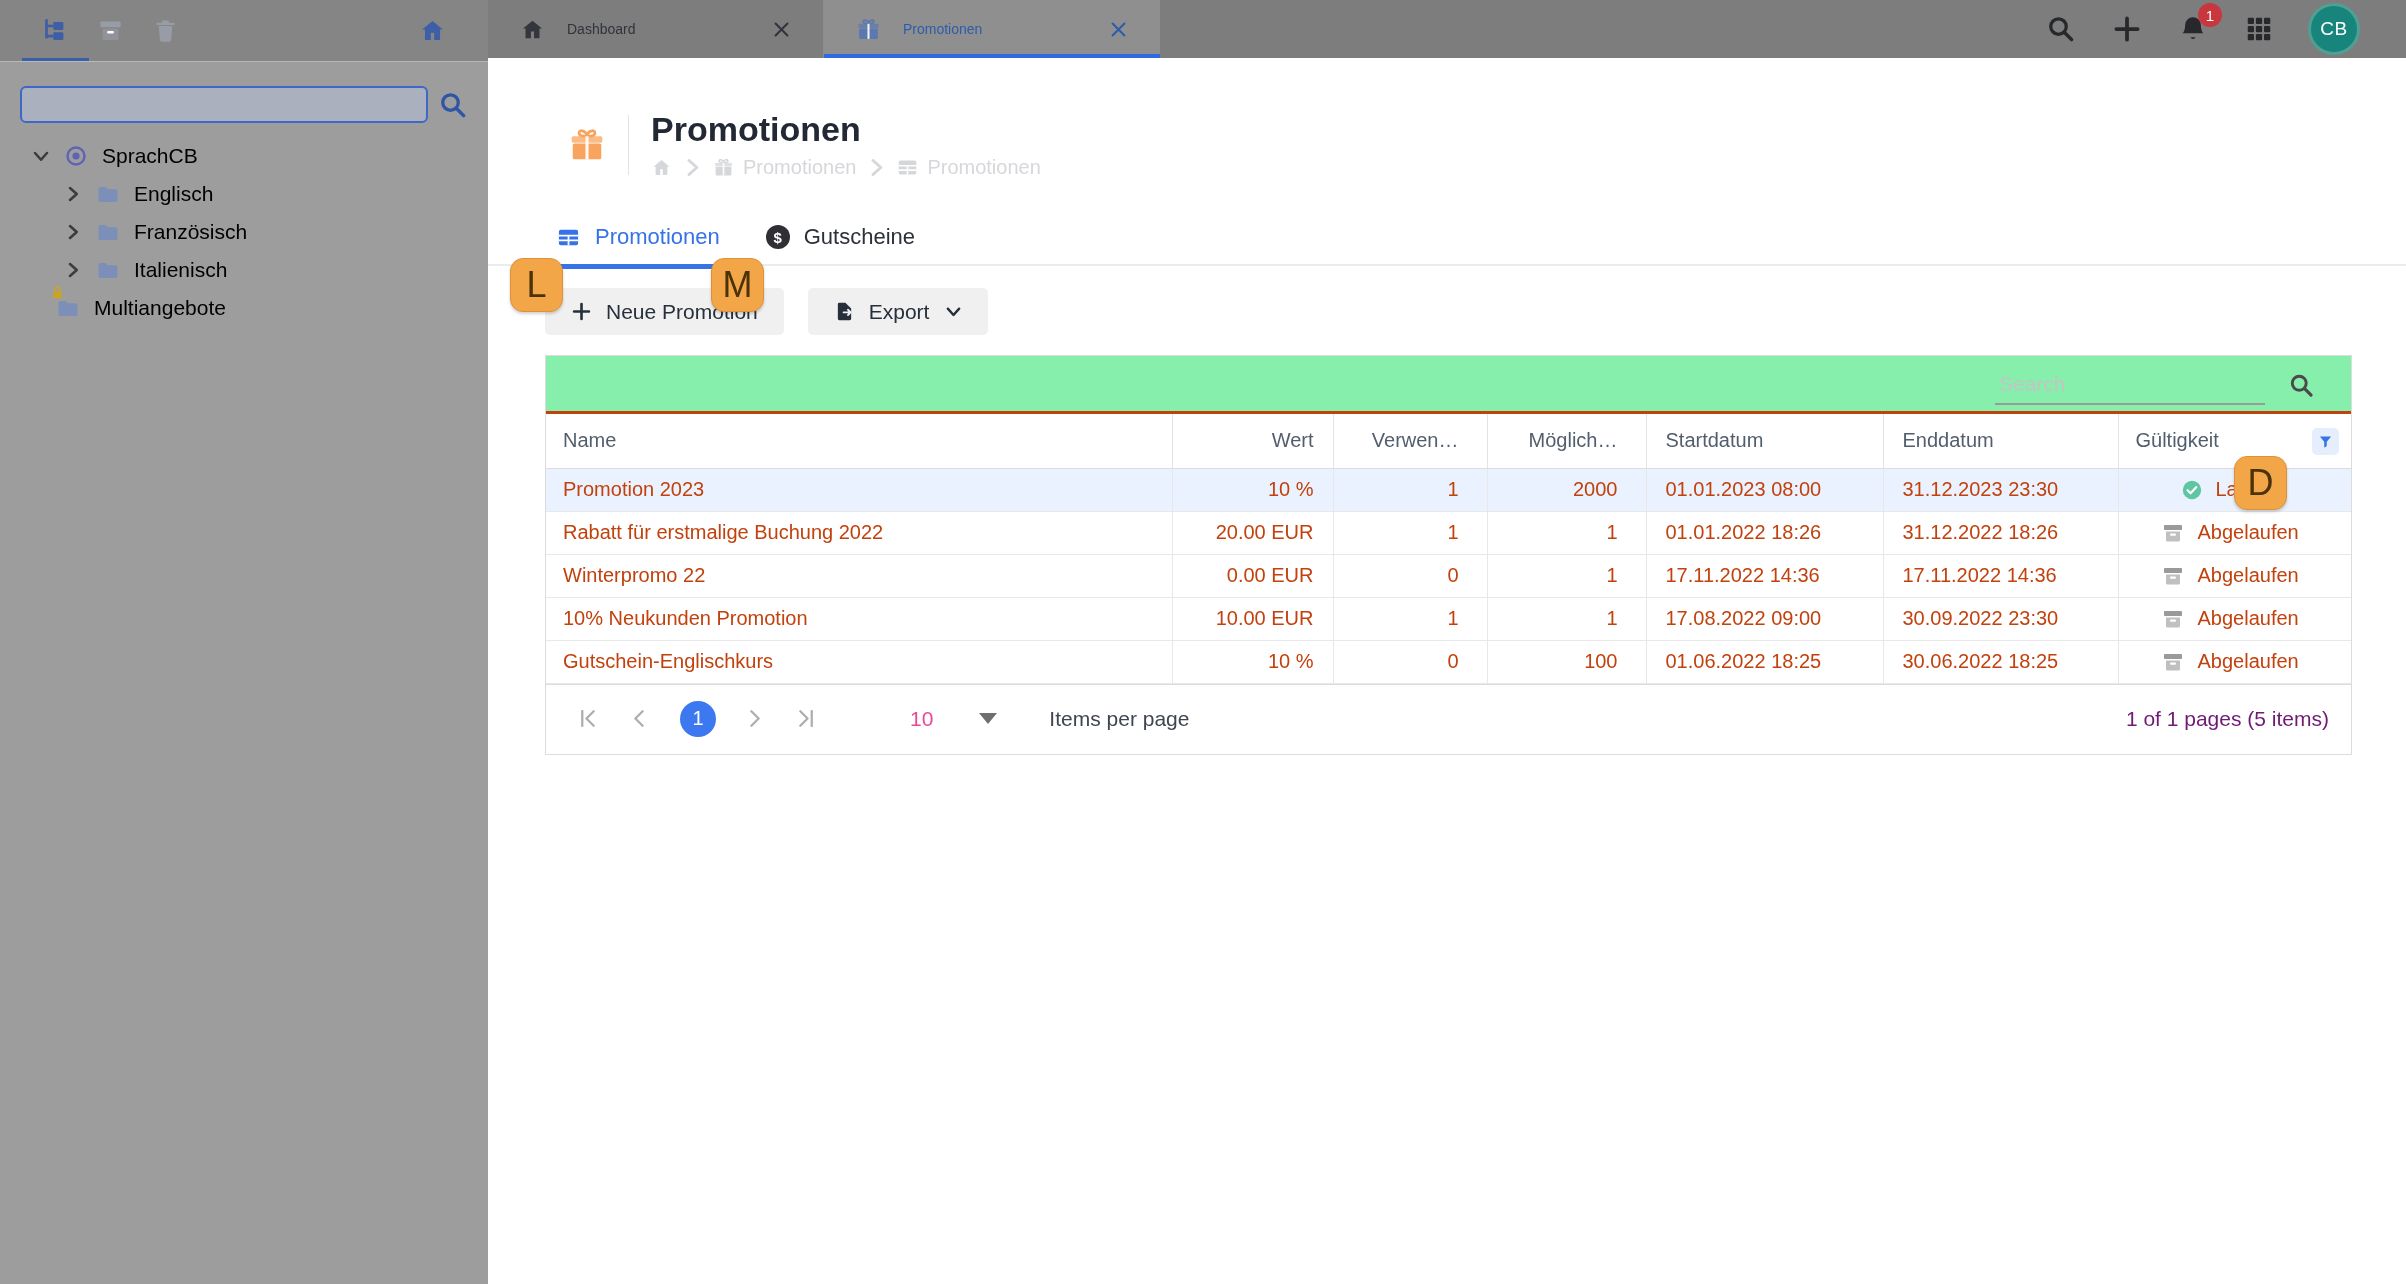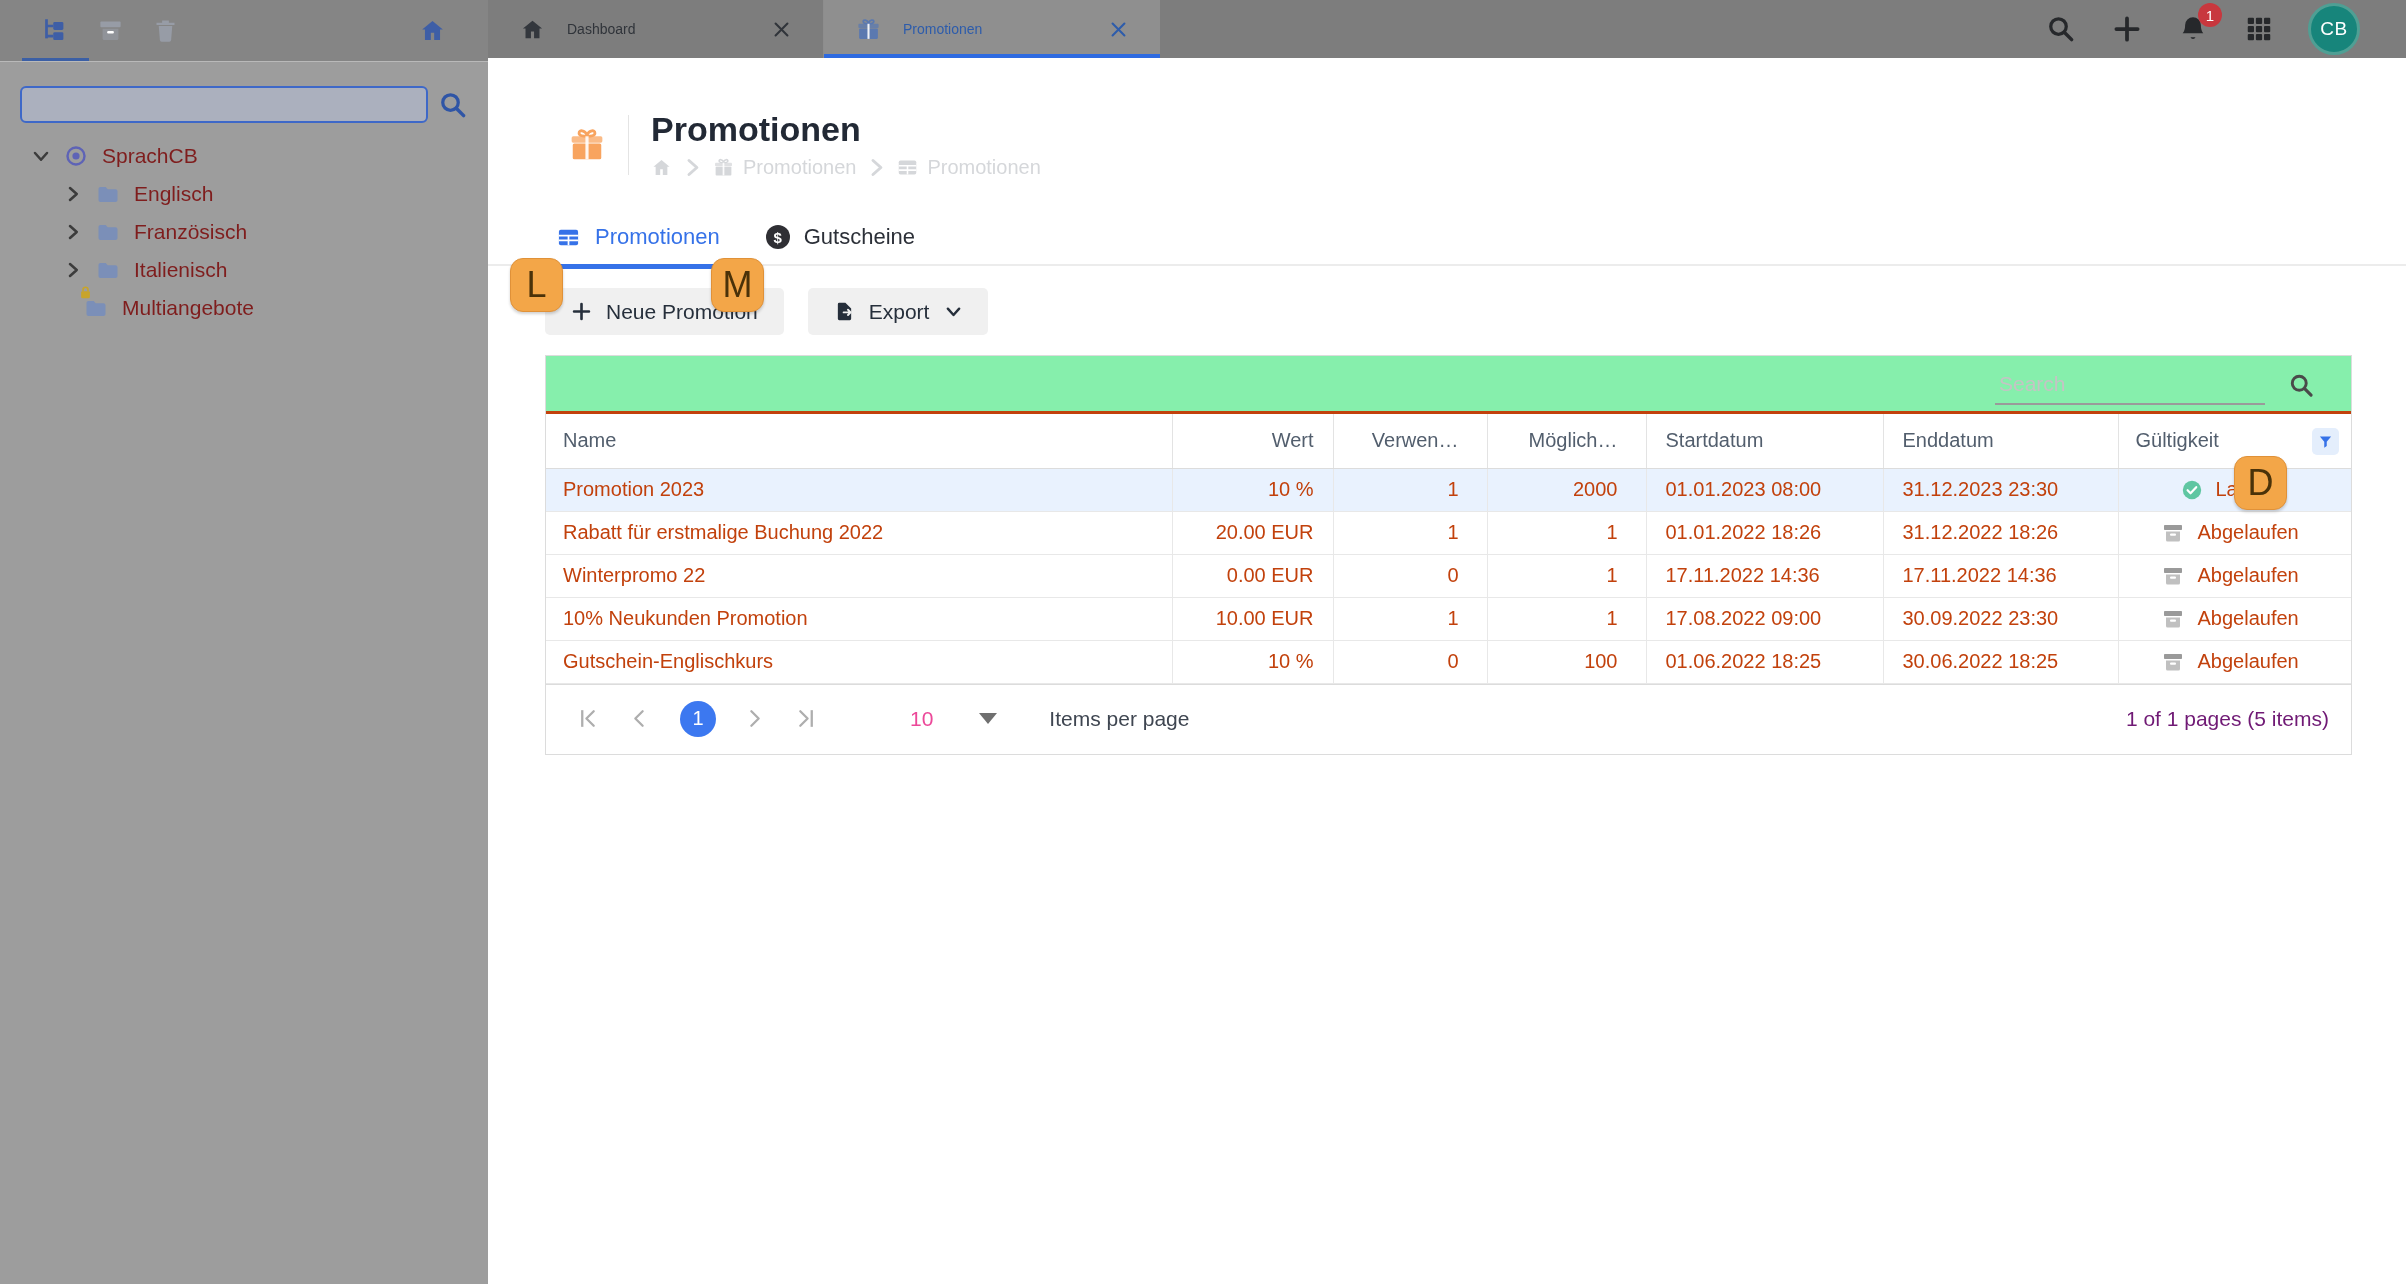--- a/index.html
+++ b/index.html
@@ -13,26 +13,26 @@
   .side-tool { height:100%; display:flex; align-items:center; padding:0 14px; position:relative; cursor:pointer; }
   .side-tool.active::after { content:""; position:absolute; left:-6px; right:-6px; bottom:0; height:3px; background:#3b5fa5; }
   .side-tool svg { width:27px; height:27px; }
   .ic-blue { color:#3e5ea6; }
   .ic-dim { color:#979ca6; }
   .side-tool.home-right { margin-left:auto; }
   .side-search { margin:24px 20px 0 20px; display:flex; align-items:center; }
   .side-search input { flex:1; height:37px; background:#abb0be; border:2px solid #3e68c8; border-radius:6px; outline:none; padding:0 10px; font-size:20px; color:#2c3340; font-family:"Liberation Sans", sans-serif; }
   .side-search .mag { margin-left:10px; width:30px; height:30px; color:#2f55a6; cursor:pointer; }
   .tree { list-style:none; margin-top:14px; }
-  .tree li { height:38px; display:flex; align-items:center; font-size:21px; color:#7f1d1d; cursor:pointer; }
+  .tree li { height:38px; display:flex; align-items:center; font-size:21px; color:#000000; cursor:pointer; }
   .tree .chev { width:18px; height:18px; color:#3c3c3c; margin-right:14px; flex:0 0 auto; }
   .tree .node-ic { width:24px; height:24px; margin-right:14px; flex:0 0 auto; position:relative; }
   .ind-root { padding-left:32px; }
   .ind-child { padding-left:64px; }
-  .ind-leaf { padding-left:84px;text-align:center; }
+  .ind-leaf { padding-left:56px;text-align:center; }
   .folder-fill { color:#7b8fb8; }
   .lock-badge { position:absolute; left:-6px; top:-11px; width:15px; height:15px; color:#c8a42b; }
 
   
   .topbar { position:absolute; left:488px; top:0; width:1918px; height:58px; background:#7d7d7d; display:flex; align-items:stretch; }
   .wtab { width:336px; display:flex; align-items:center; padding:0 32px; position:relative; cursor:pointer; }
   .wtab .tab-ic { width:25px; height:25px; margin-right:22px; flex:0 0 auto; }
   .wtab .tab-label { font-size:14px; }
   .wtab .tab-close { margin-left:auto; width:19px; height:19px; cursor:pointer; }
   .wtab.inactive { color:#30343a; border-right:1px solid #8d8d8d; }

